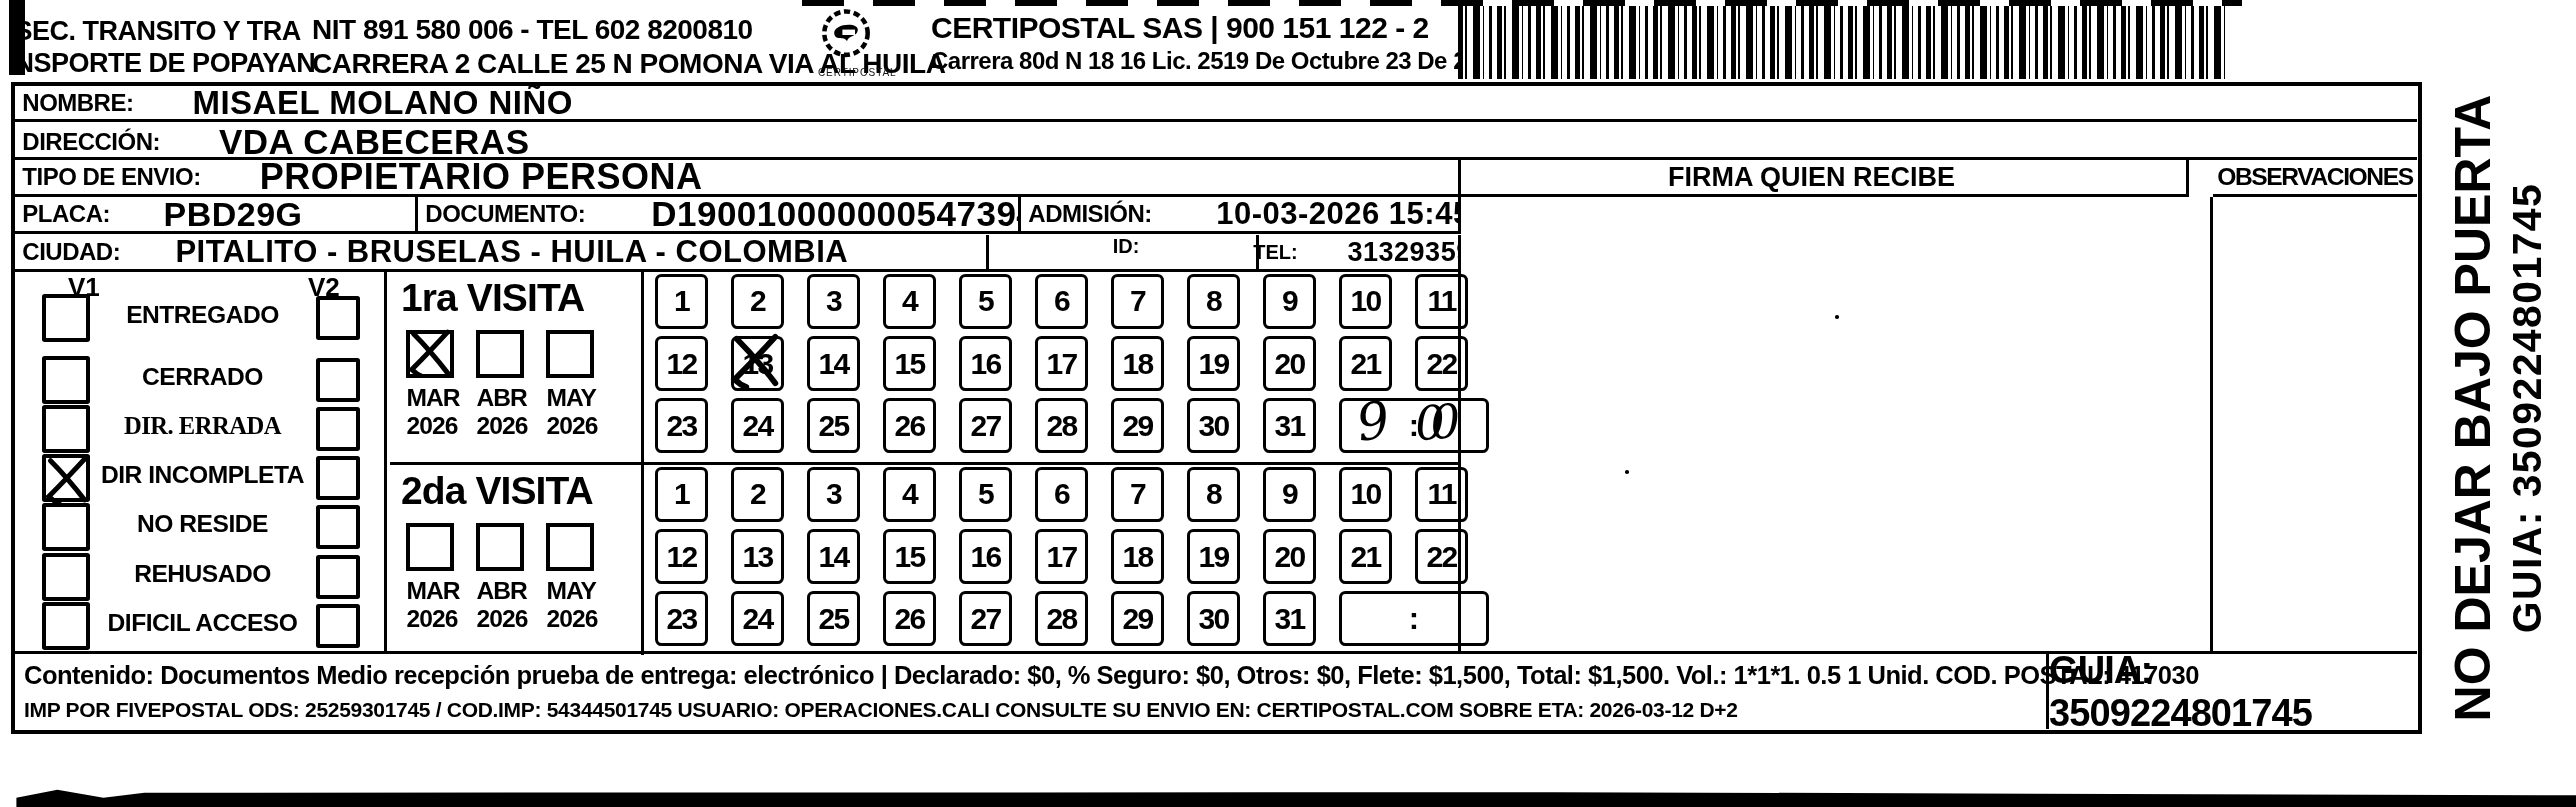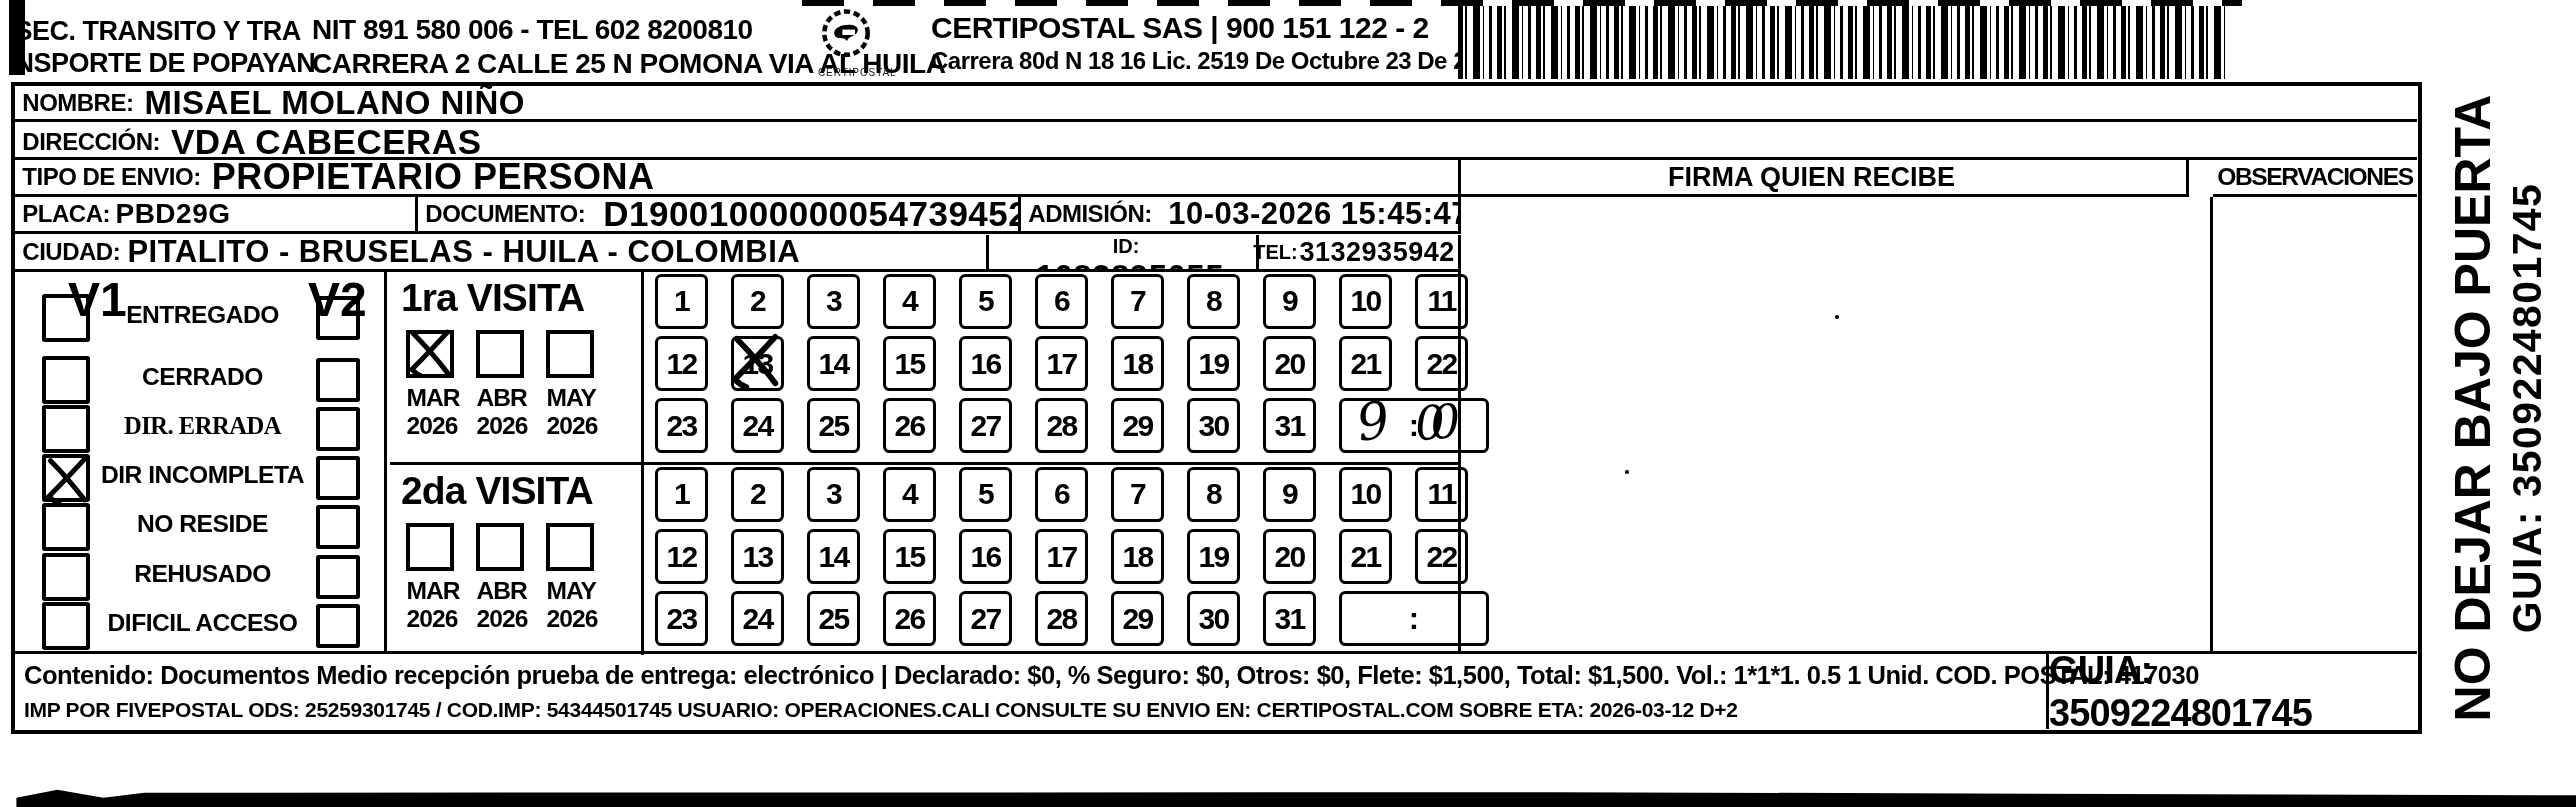--- a/index.html
+++ b/index.html
@@ -20,21 +20,21 @@
   .hdr-left{left:14.6px;top:14.6px;font-size:27px;font-weight:bold;line-height:32px;letter-spacing:-0.5px;}
   .hdr-nit{left:312px;top:12.8px;font-size:28px;font-weight:bold;line-height:34px;letter-spacing:-0.5px;}
   .logo-wrap{left:818px;top:7.3px;width:100px;text-align:left;}
   .logo-caption{font-size:10px;letter-spacing:0.9px;color:#111;margin-top:0.9px;filter:blur(0.4px);}
   .hdr-brand{left:931px;top:11px;font-size:30px;font-weight:bold;letter-spacing:-0.5px;}
   .hdr-brand-sub{left:931px;top:47px;font-size:24px;font-weight:bold;letter-spacing:-0.5px;}
   .barcode{left:1458px;top:5.5px;width:770px;height:73px;
     background:repeating-linear-gradient(90deg,#000 0 4.6px,#fff 4.6px 7.3px,#000 7.3px 9px,#fff 9px 14.6px,#000 14.6px 22px,#fff 22px 24.6px,#000 24.6px 26.4px,#fff 26.4px 31px,#000 31px 34px,#fff 34px 39px);}
   
   .main-box{left:11px;top:82px;width:2411px;height:652px;border:4.6px solid #000;box-sizing:border-box;}
-  .main-box .abs{box-sizing:border-box;}
+  .main-box .abs{box-sizing:border-box;gap:48px;}
   .row-line{display:flex;align-items:center;padding-left:7.3px;white-space:nowrap;overflow:hidden;}
   .lab{font-size:24px;font-weight:bold;letter-spacing:-0.5px;flex:none;}
   .lab-sm{font-size:20px;font-weight:bold;flex:none;}
   .val{font-weight:bold;margin-left:11px;letter-spacing:0.5px;}
   .row-nombre{left:0;top:0;width:2402px;height:36px;border-bottom:3.6px solid #000;}
   .row-direccion{left:0;top:40px;width:2402px;height:34px;border-bottom:3.6px solid #000;}
   .cell-tipo{left:0;top:74px;width:1446px;height:37px;border-bottom:3.6px solid #000;border-right:3.6px solid #000;}
   .cell-placa{left:0;top:111px;width:403px;height:37px;border-right:3.6px solid #000;border-bottom:3.6px solid #000;}
   .cell-documento{left:403px;top:111px;width:603px;height:37px;border-right:3.6px solid #000;border-bottom:3.6px solid #000;}
   .cell-admision{left:1006px;top:111px;width:440px;height:37px;border-right:3.6px solid #000;border-bottom:3.6px solid #000;}
@@ -44,21 +44,21 @@
   
   .firma-header{left:1422px;top:74px;width:752px;height:37px;border-bottom:3.6px solid #000;border-right:3.6px solid #000;
     display:flex;align-items:center;justify-content:center;font-size:27px;font-weight:bold;}
   .obs-header{left:2198px;top:74px;width:204px;height:37px;border-bottom:3.6px solid #000;
     display:flex;align-items:center;justify-content:center;font-size:24.6px;font-weight:bold;letter-spacing:-1.4px;}
   .firma-area{left:1446px;top:111px;width:752px;height:454px;border-right:3.6px solid #000;}
   .obs-area{left:2198px;top:111px;width:204px;height:454px;}
   
   .visits-zone{left:0;top:186px;width:1446px;height:379px;border-right:3.6px solid #000;}
   .status-col{left:0;top:0;width:372px;height:379px;border-right:3.6px solid #000;}
-  .vlabel{position:absolute;top:0;font-size:48px;font-weight:bold;}
+  .vlabel{position:absolute;top:0;font-size:26px;font-weight:bold;}
   .v1-label{left:53px;}
   .v2-label{left:293px;}
   .status-row{position:absolute;left:0;width:368px;height:44px;}
   .chk{position:absolute;width:40px;height:40px;border:4.6px solid #000;border-radius:2.7px;}
   .chk-v1{left:27px;top:0;}
   .chk-v2{left:301px;top:1.8px;width:36px;height:36px;}
   .status-label{position:absolute;left:80px;top:7.3px;width:215px;text-align:center;font-size:24.6px;font-weight:bold;letter-spacing:-0.5px;white-space:nowrap;}
   .visits-right{left:375px;top:0;width:1071px;height:379px;}
   .visit-half{position:absolute;left:0;width:1071px;height:190px;}
   .visit-half.second{top:190px;border-top:3.6px solid #000;}
@@ -139,21 +139,21 @@
   <div class="abs firma-header">FIRMA QUIEN RECIBE</div>
   <div class="abs obs-header">OBSERVACIONES</div>
   <div class="abs firma-area">
     <div class="speck abs" style="left:374px;top:118px;"></div>
     <div class="speck abs" style="left:164px;top:273px;"></div>
   </div>
   <div class="abs obs-area"></div>
 
   <div class="abs row-line cell-placa">
     <span class="lab">PLACA:</span>
-    <span class="val" style="font-size:28px;margin-left:5.5px;">PBD29G</span>
+    <span class="val" style="font-size:34px;margin-left:5.5px;">PBD29G</span>
   </div>
   <div class="abs row-line cell-documento">
     <span class="lab">DOCUMENTO:</span>
     <span class="val" style="font-size:35px;margin-left:18px;">D19001000000054739452</span>
   </div>
   <div class="abs row-line cell-admision">
     <span class="lab">ADMISIÓN:</span>
     <span class="val" style="font-size:31px;margin-left:16.4px;">10-03-2026 15:45:47</span>
   </div>
 

